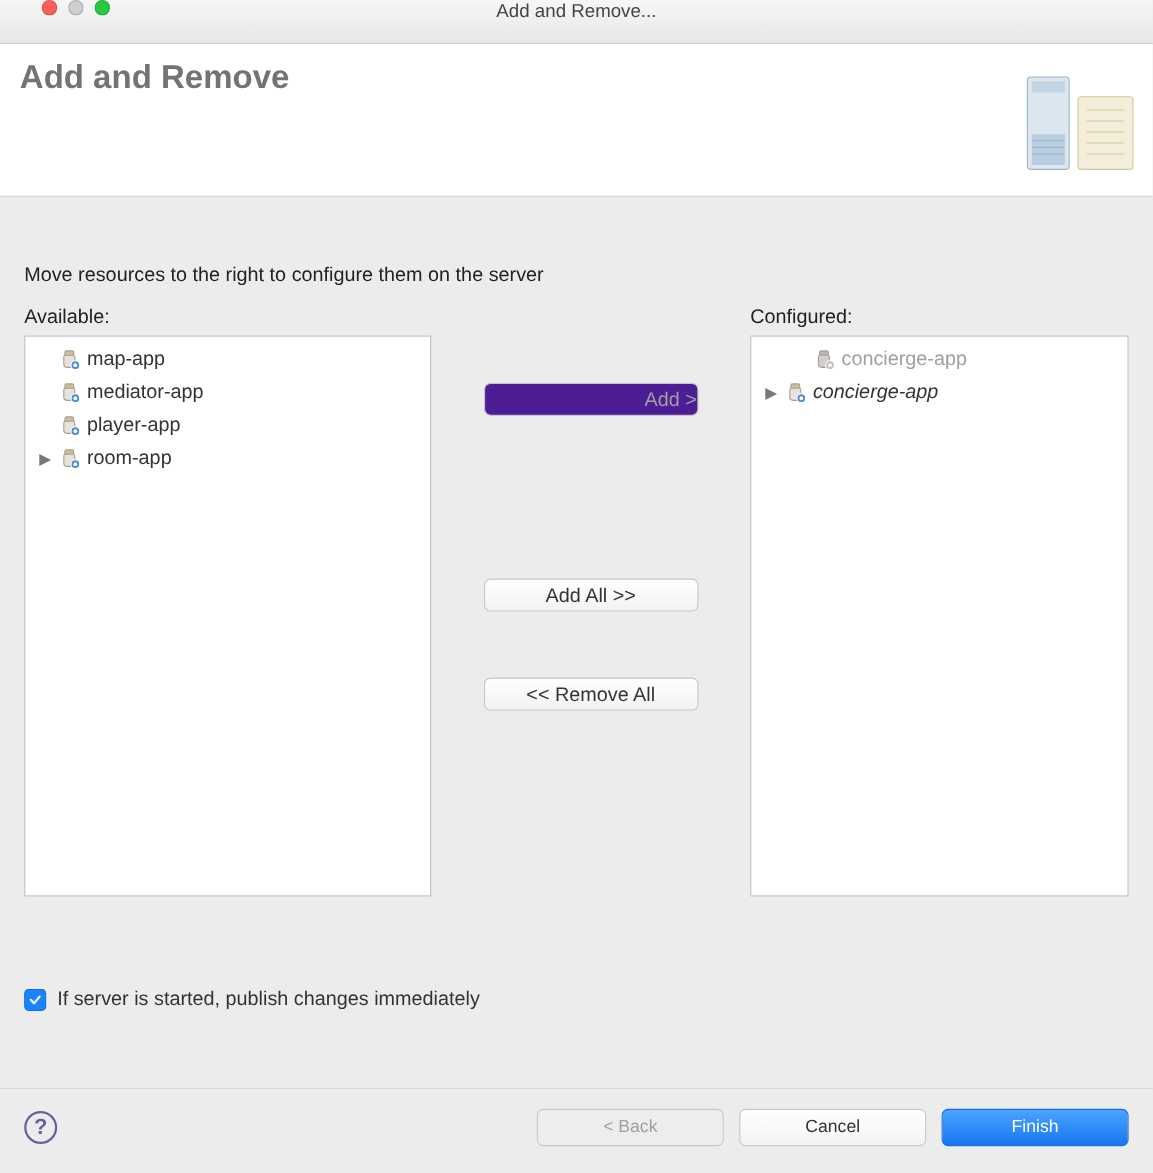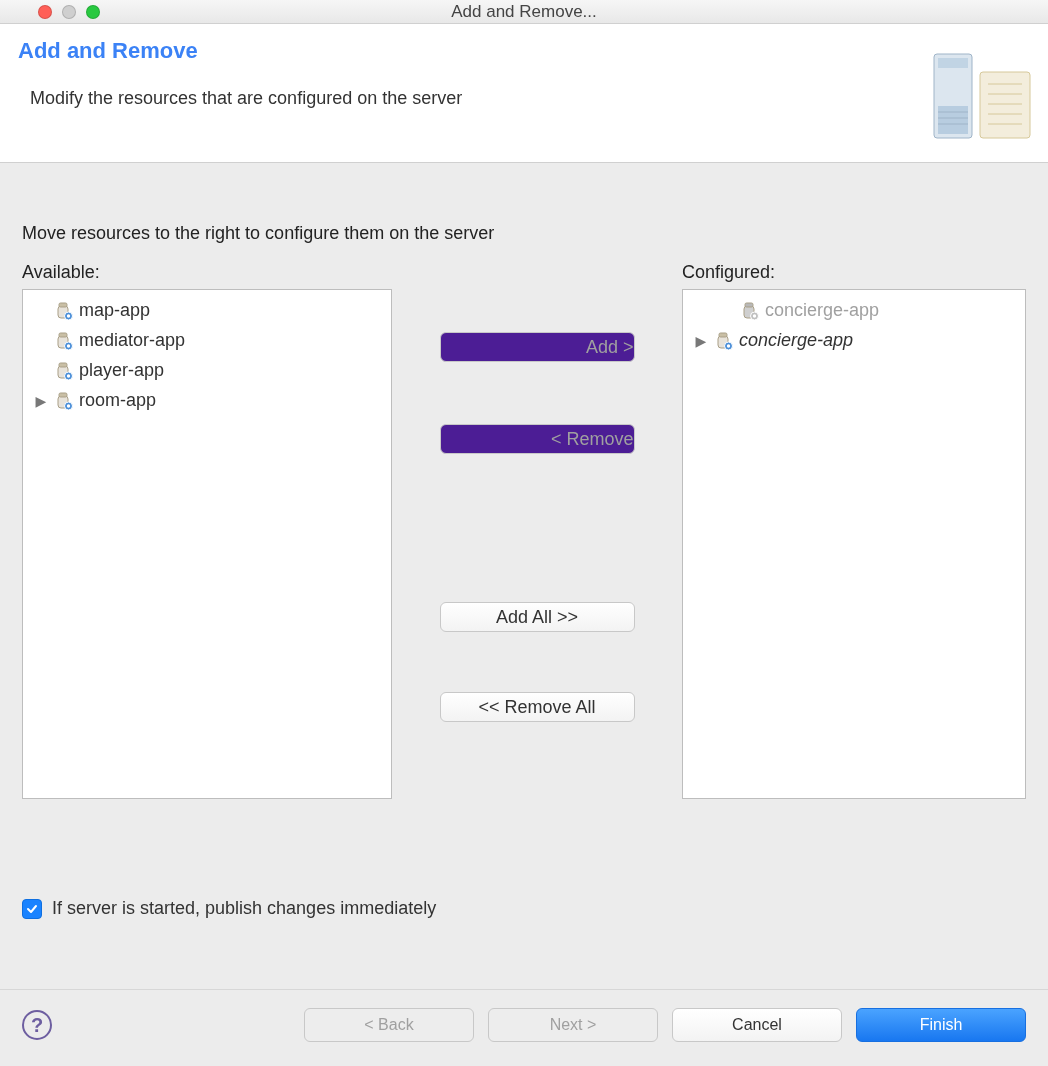--- a/index.html
+++ b/index.html
@@ -8,45 +8,44 @@
     font-size: 16px;
     color: #333;
     background: #ececec;
     width: 1048px;
     height: 1066px;
     overflow: hidden;
     display: flex;
     flex-direction: column;
   }
   .titlebar {
-    height: 24px;
+    height: 40px;
     background: linear-gradient(#f6f6f6,#e8e8e8);
     border-bottom: 1px solid #d0d0d0;
     display: flex;
-    align-items: center;
     position: relative;
     padding-left: 24px;
   }
   .traffic-lights { display:flex; gap:10px; padding-left:14px; }
   .tl { width:14px; height:14px; border-radius:50%; border:0.5px solid rgba(0,0,0,0.15);}
   .tl.red{background:#ff5f57;} .tl.yellow{background:#cfcfcf;} .tl.green{background:#28c940;}
   .titlebar-title {
     position:absolute; left:0; right:0; text-align:center;
     font-size:17px; color:#444;
   }
   .banner {
     background:#fff;
     border-bottom:1px solid #d0d0d0;
     display:flex; align-items:flex-start;
     padding: 14px 0 14px 18px;
     min-height:110px;
     position:relative;
   }
   .banner-text { flex:1; }
-  .banner-title { font-size:22px; font-weight:700; color:#3b82f6; margin-bottom:24px; }
+  .banner-title { font-size:30px; font-weight:700; color:#737373; margin-bottom:12px; }
   .banner-desc { font-size:18px; color:#333; padding-left:12px; }
   .banner-image { width:130px; height:110px; display:flex; align-items:flex-end; justify-content:center; }
   .body-area {
     flex:1;
     padding: 20px 22px 0 22px;
     display:flex; flex-direction:column;
     background:#ececec;
     margin-top:40px;
   }
   .instruction { font-size:18px; color:#222; margin-bottom:18px; }
@@ -123,21 +122,20 @@
     <div class="tl red"></div>
     <div class="tl yellow"></div>
     <div class="tl green"></div>
   </div>
   <div class="titlebar-title">Add and Remove...</div>
 </div>
 
 <div class="banner">
   <div class="banner-text">
     <div class="banner-title">Add and Remove</div>
-    <div class="banner-desc">Modify the resources that are configured on the server</div>
   </div>
   <div class="banner-image">
     <svg width="110" height="100" viewBox="0 0 110 100">
       <rect x="6" y="6" width="38" height="84" rx="3" fill="#dce6ef" stroke="#9fb4c8"></rect>
       <rect x="10" y="10" width="30" height="10" fill="#c1d4e4"></rect>
       <rect x="10" y="58" width="30" height="28" fill="#b8cde0"></rect>
       <line x1="10" y1="64" x2="40" y2="64" stroke="#9fb4c8"></line>
       <line x1="10" y1="70" x2="40" y2="70" stroke="#9fb4c8"></line>
       <line x1="10" y1="76" x2="40" y2="76" stroke="#9fb4c8"></line>
       <rect x="52" y="24" width="50" height="66" rx="3" fill="#f3eddc" stroke="#d6c89a"></rect>
@@ -204,21 +202,20 @@
   </svg>
             </span>
             <span>room-app</span>
           </div>
         </div>
     </div>
 
     <div class="col mid">
       <div class="mid-group1">
         <button class="btn" disabled="">Add &gt;</button>
-        <button class="btn" disabled="">&lt; Remove</button>
       </div>
       <div class="mid-group2">
         <button class="btn">Add All &gt;&gt;</button>
         <button class="btn">&lt;&lt; Remove All</button>
       </div>
     </div>
 
     <div class="col right">
       <div class="col-label">Configured:</div>
       <div class="listbox" id="configured-list">
@@ -258,16 +255,15 @@
     </div>
     <span>If server is started, publish changes immediately</span>
   </div>
   <div style="height:70px"></div>
 </div>
 
 <div class="footer">
   <button class="help-btn">?</button>
   <div class="spacer"></div>
   <button class="wbtn" disabled="">&lt; Back</button>
-  <button class="wbtn" disabled="">Next &gt;</button>
   <button class="wbtn">Cancel</button>
   <button class="wbtn primary">Finish</button>
 </div>
 
 </body></html>

